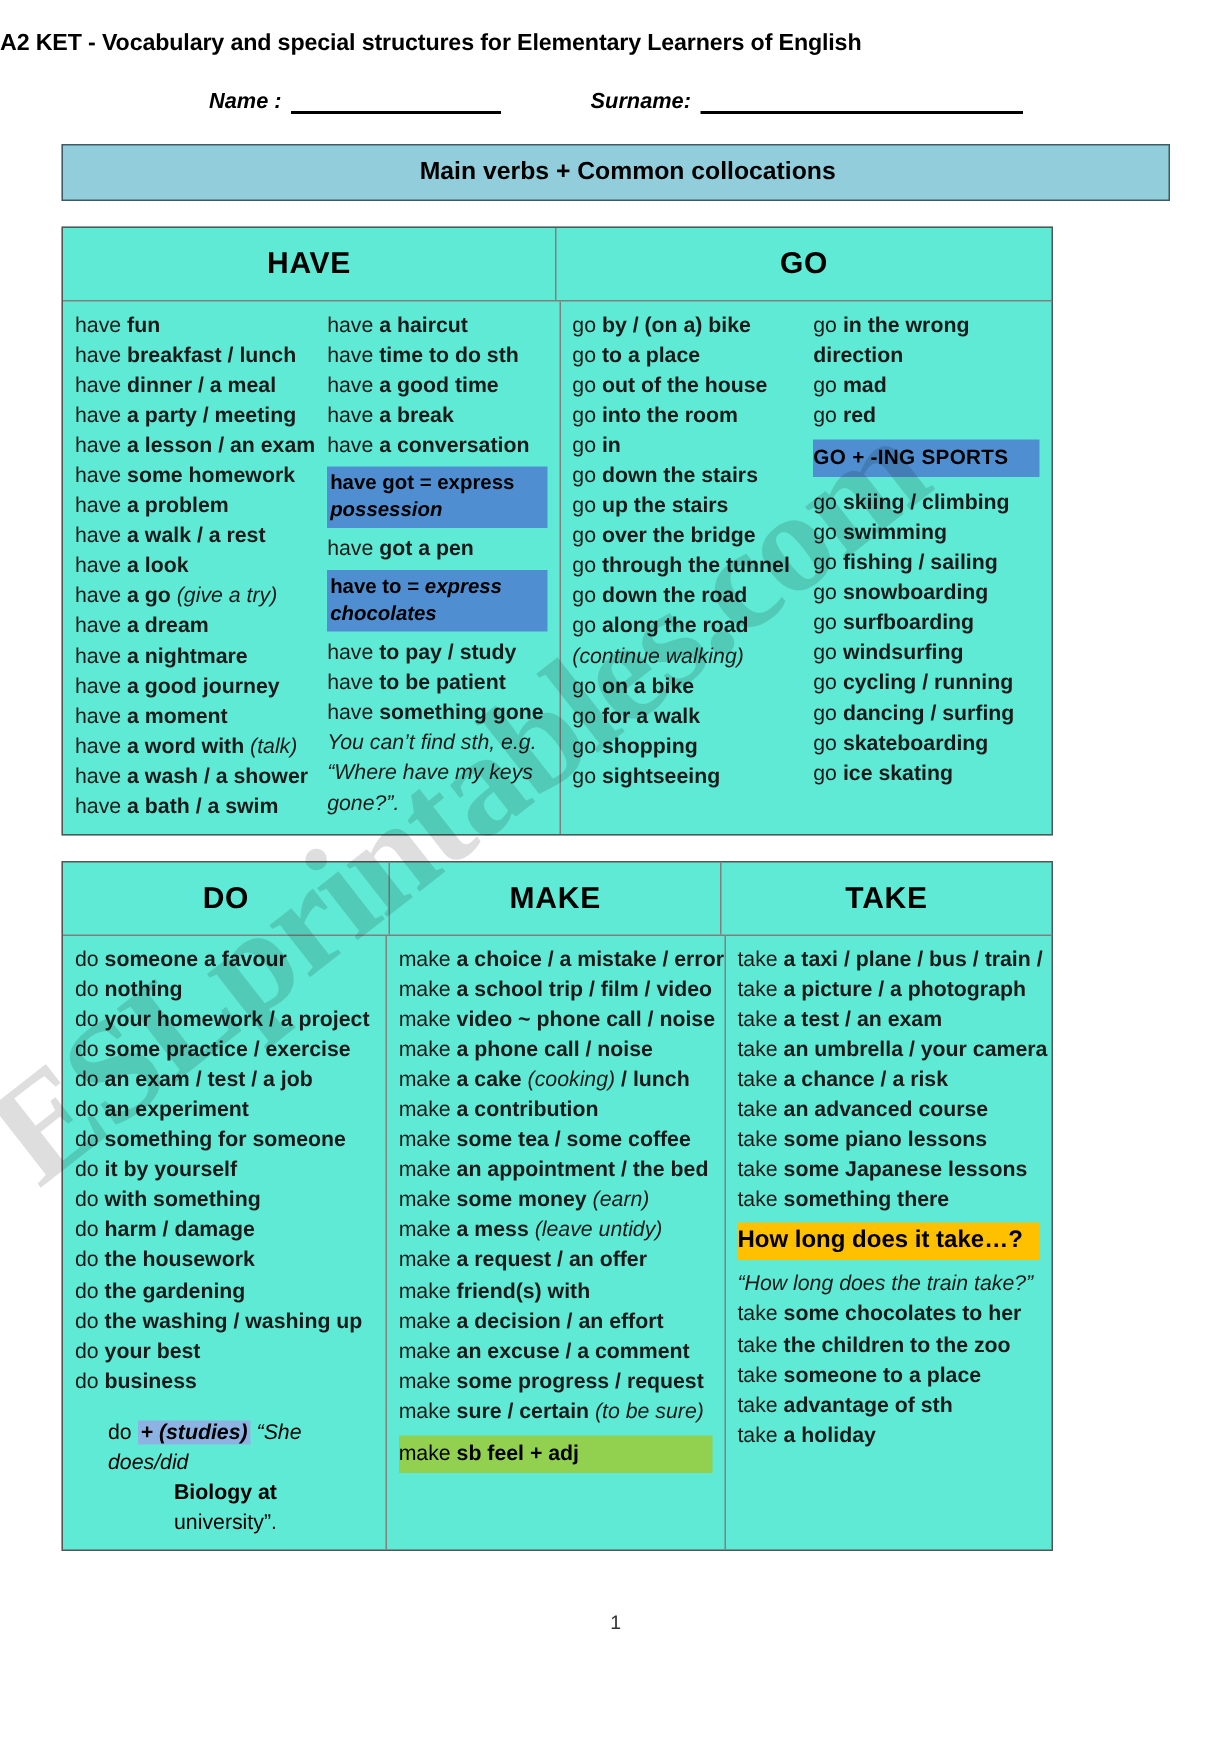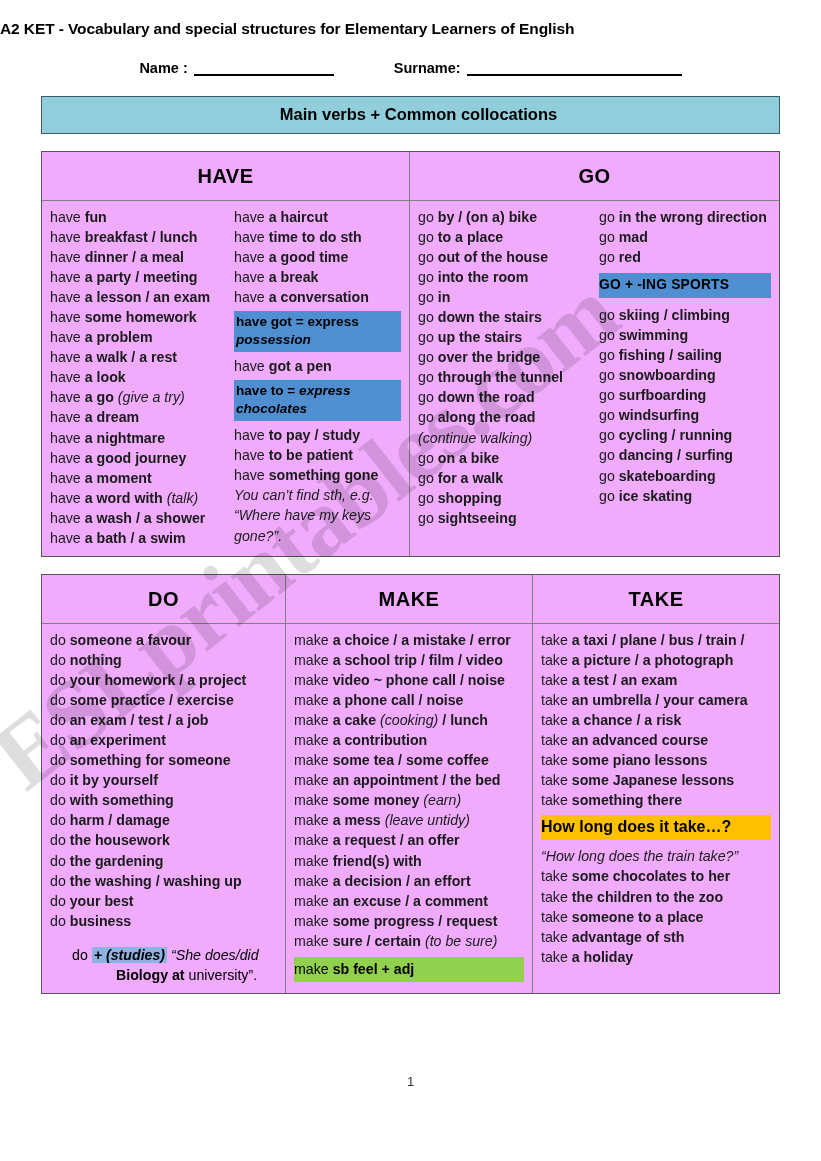--- a/index.html
+++ b/index.html
@@ -54,21 +54,21 @@
   }
   .name-row {
     display: flex;
     align-items: flex-end;
     padding: 22px 0 0 0;
     font-size: 14.5px;
     font-weight: 700;
     justify-content: center;
     gap: 0;
   }
-  .name-label { white-space: nowrap; }
+  .name-label { white-space: nowrap; font-style: italic; }
   .rule {
     border-bottom: 2px solid #000;
     height: 15px;
     margin-left: 6px;
   }
   .rule.short { width: 140px; margin-right: 60px; }
   .rule.long { width: 215px; }
 
   
   .banner {
@@ -79,22 +79,22 @@
     font-size: 16.5px;
     font-weight: 700;
     padding: 8px 0 9px 16px;
   }
 
   
   .vtable {
     margin: 17px 41px 0 41px;
     border: 1.6px solid #555;
     border-collapse: collapse;
-    width: 739px;
-    background: #f0abfc;
+    width: 661px;
+    background: #5eead4;
     position: relative;
     z-index: 2;
   }
   .vtable .head-row {
     display: flex;
     border-bottom: 1.2px solid #808080;
   }
   .vtable .head-cell {
     text-align: center;
     font-size: 20px;

